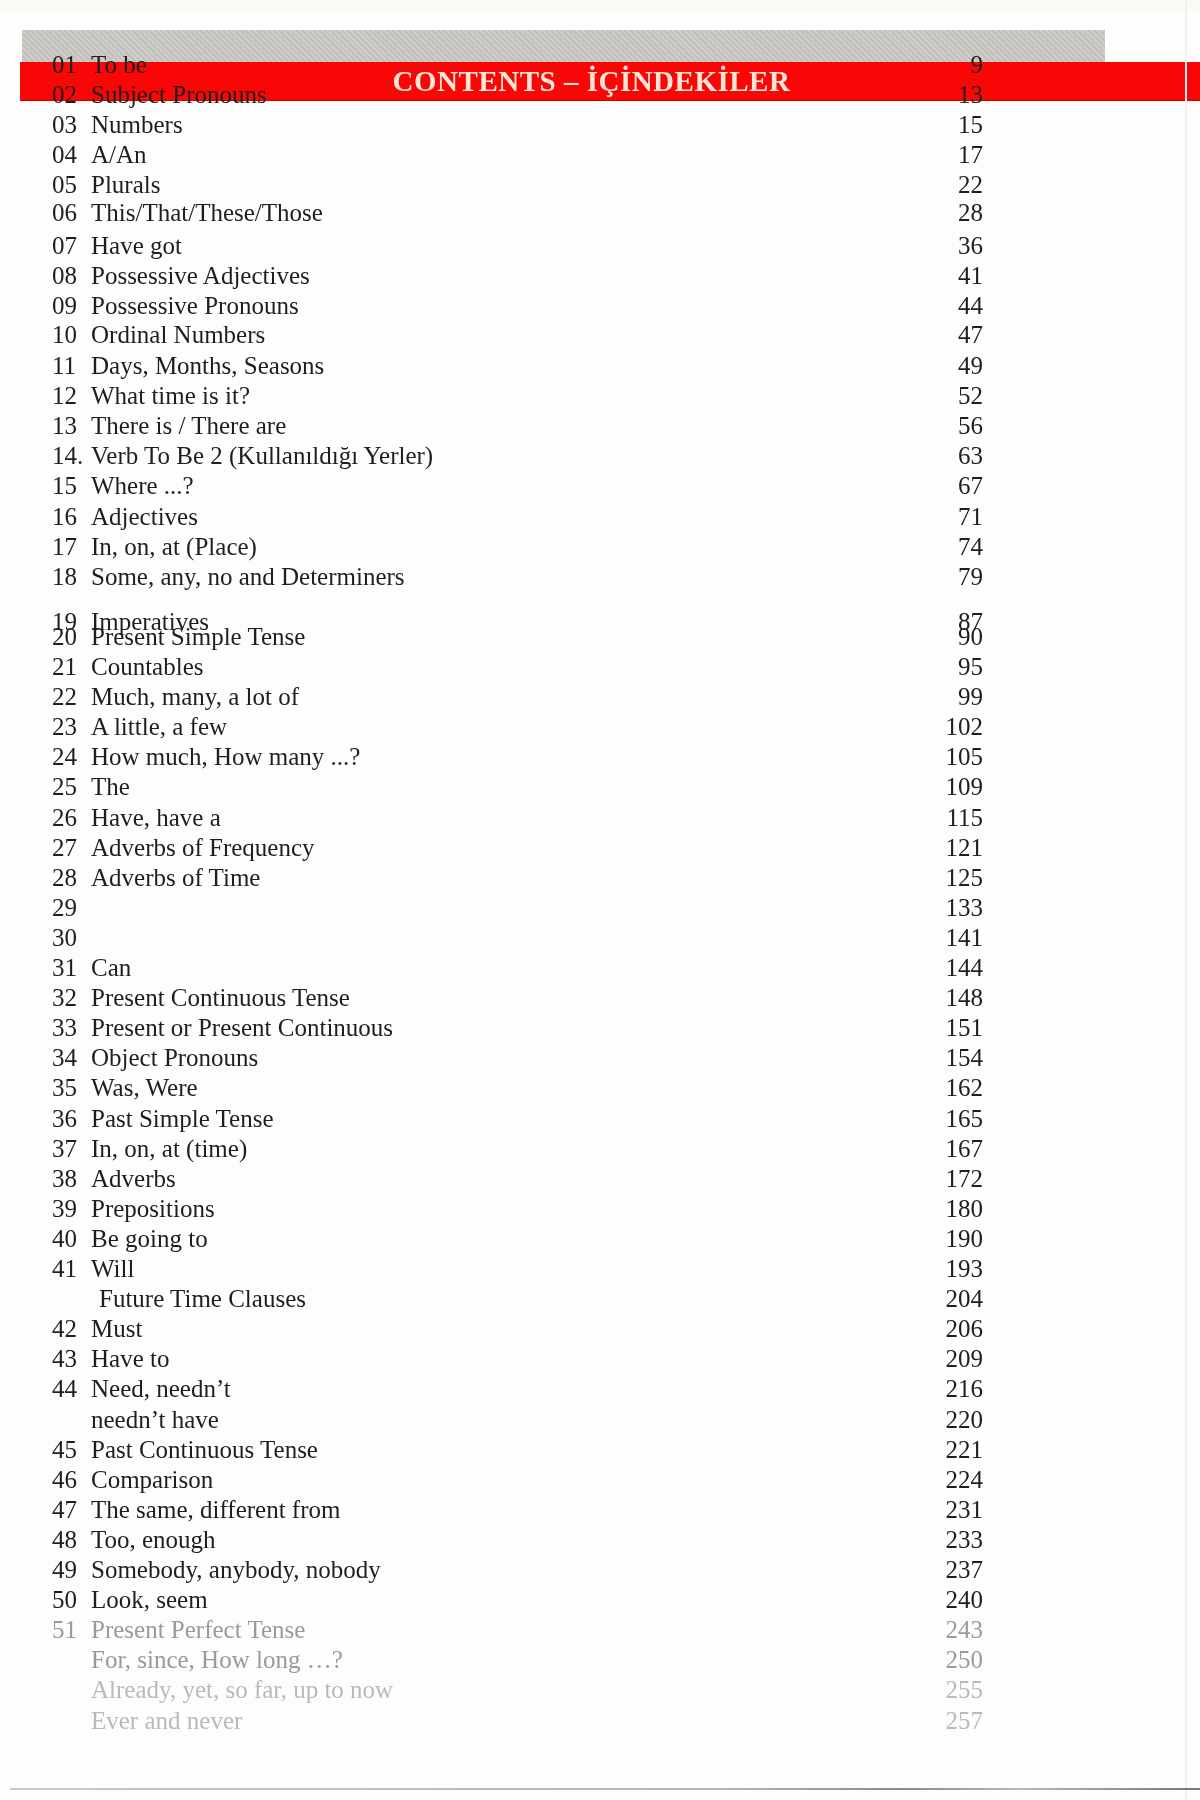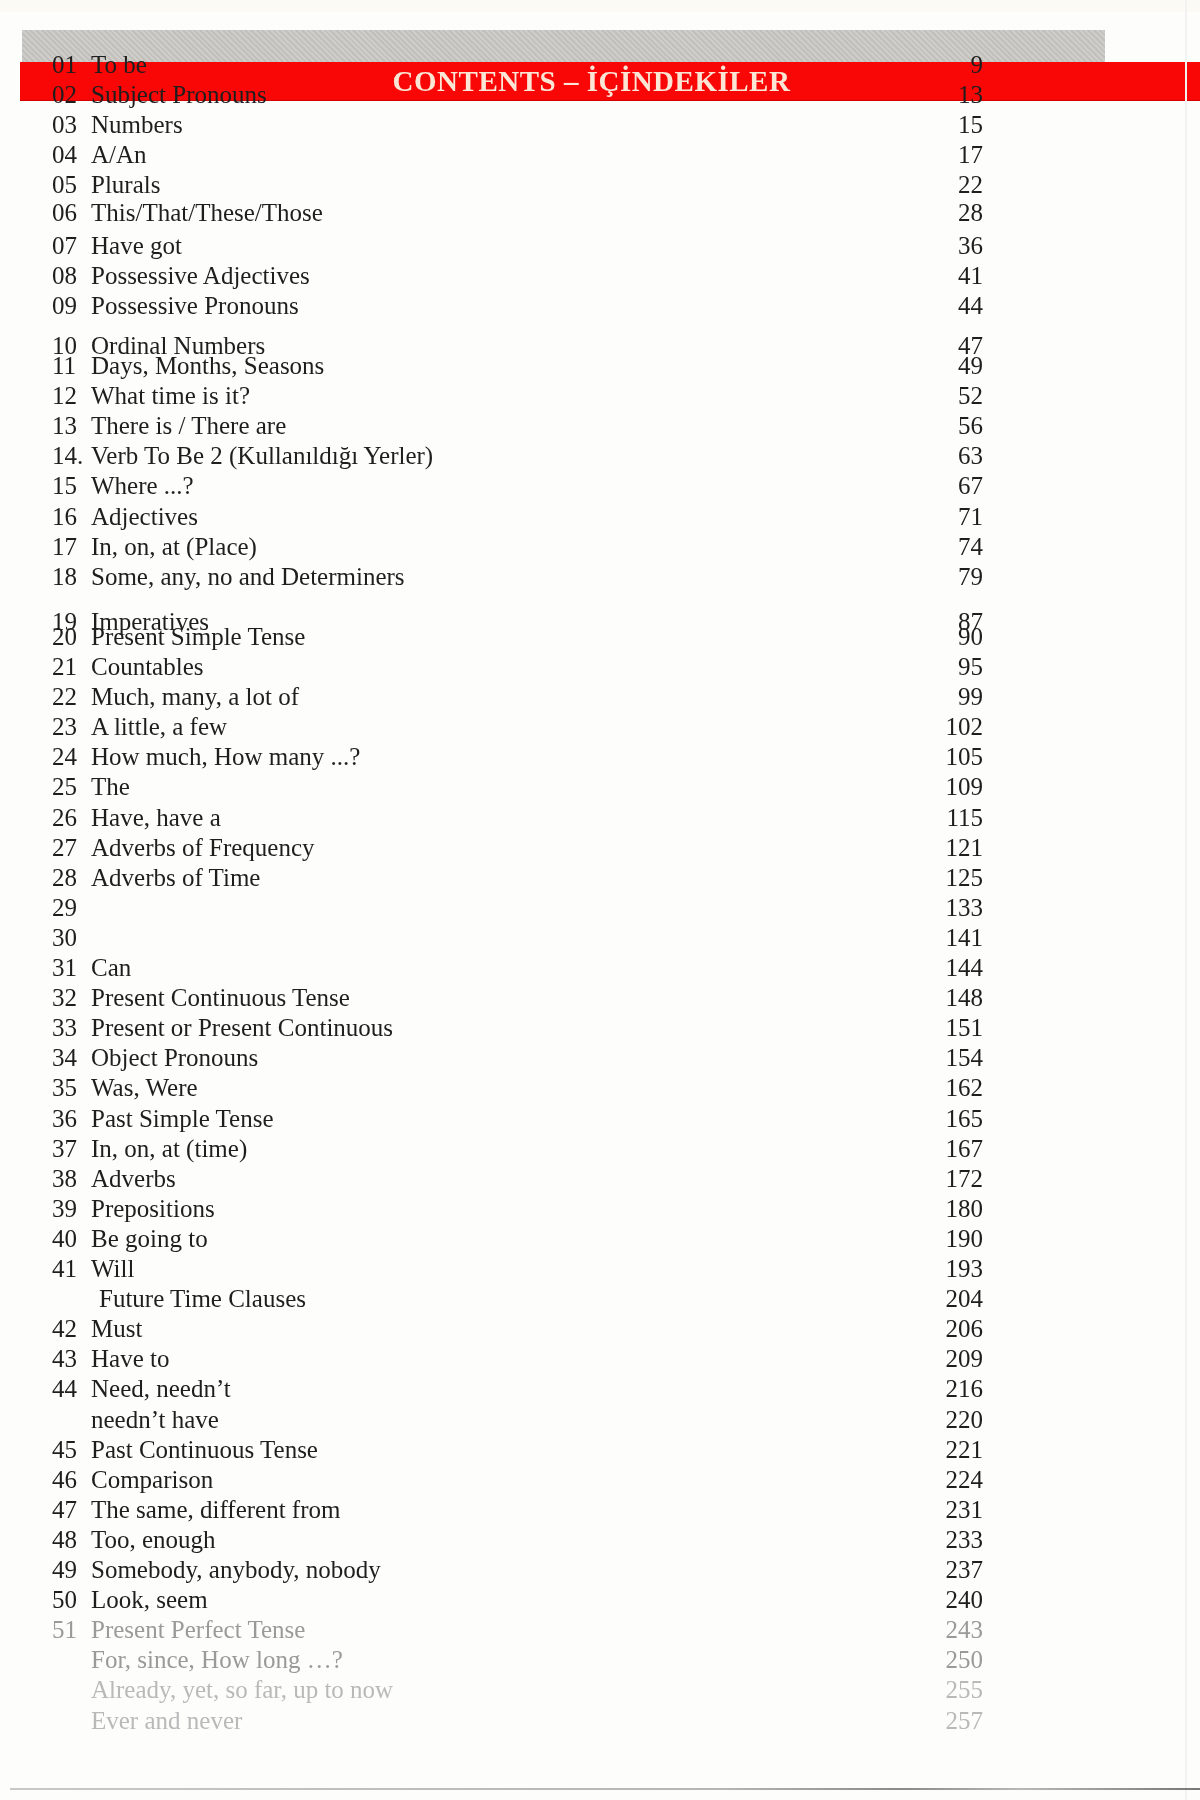--- a/index.html
+++ b/index.html
@@ -95,21 +95,21 @@
     <div class="toc-row" style="top: 210.7px; padding-left: 15px;">
       <span class="toc-num">08</span>
       <span class="toc-title">Possessive Adjectives</span>
       <span class="toc-page">41</span>
     </div>
     <div class="toc-row" style="top: 240.8px;">
       <span class="toc-num">09</span>
       <span class="toc-title">Possessive Pronouns</span>
       <span class="toc-page">44</span>
     </div>
-    <div class="toc-row" style="top: 281px; text-decoration: underline;">
+    <div class="toc-row" style="top: 270px; text-decoration: underline;">
       <span class="toc-num">10</span>
       <span class="toc-title">Ordinal Numbers</span>
       <span class="toc-page">47</span>
     </div>
     <div class="toc-row" style="top: 301px;">
       <span class="toc-num">11</span>
       <span class="toc-title">Days, Months, Seasons</span>
       <span class="toc-page">49</span>
     </div>
     <div class="toc-row" style="top: 331.1px;">

